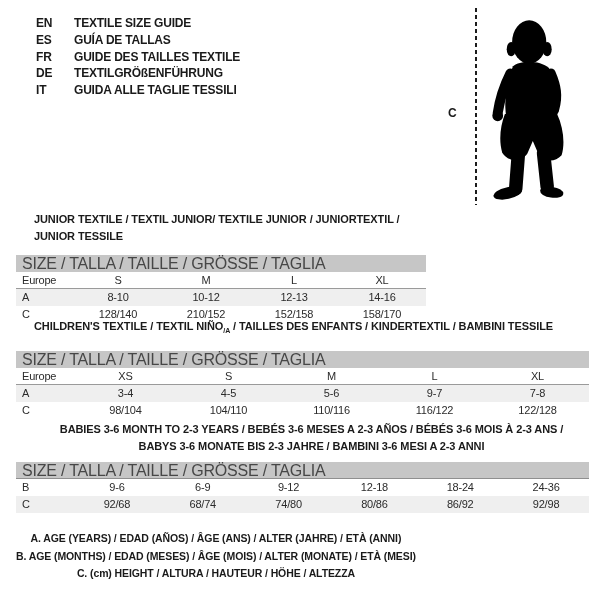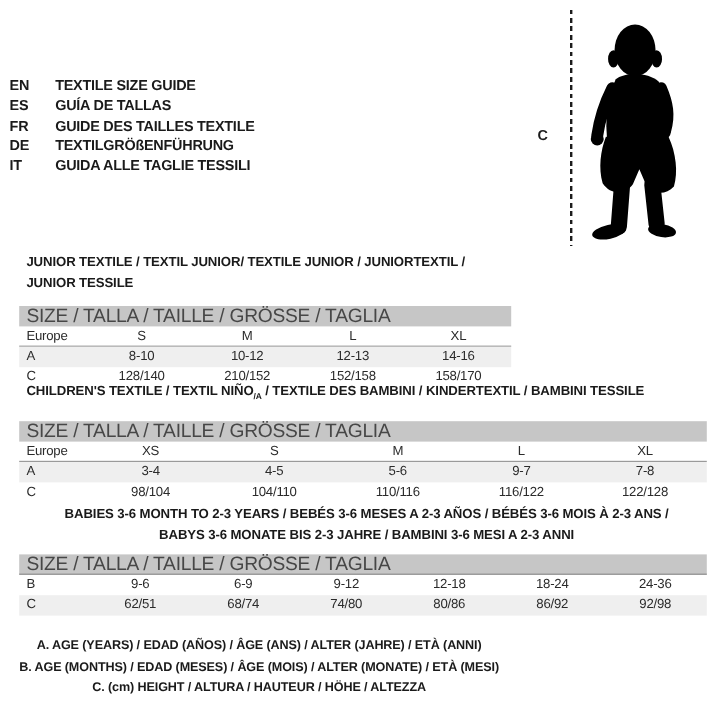--- a/index.html
+++ b/index.html
@@ -7,37 +7,37 @@
   body {
     background:#fff;
     font-family:"Liberation Sans", sans-serif;
     color:#1a1a1a;
     letter-spacing:-0.2px;
     position:relative;
   }
   .page { position:absolute; inset:0; width:600px; height:600px; background:#fff; overflow:hidden; }
 
   
-  .lang-header { position:absolute; left:8px; top:15px;margin-top:48px; }
+  .lang-header { position:absolute; left:36px; top:15px; }
   .lang-row { display:flex; line-height:16.8px; font-size:12px; font-weight:bold; }
   .lang-code { width:38px; flex:0 0 38px; }
 
   
   .height-line {
     position:absolute; left:475px; top:8px; width:2px; height:197px;
     background:repeating-linear-gradient(to bottom, #1c1c1c 0 4px, transparent 4px 7px);
   }
   .c-label { position:absolute; left:448px; top:106px; font-size:12px; font-weight:bold; }
   .baby-svg { position:absolute; left:486px; top:4px; }
 
   
   .size-table { position:absolute; left:16px; width:573px; }
   .size-table.narrow { width:410px; }
   .t1 { top:211px; } .t2 { top:318px; } .t3 { top:421px; }
-  .table-title { font-size:11px; font-weight:bold; line-height:16.5px; margin:0 0 11px 0; padding-left:6px; letter-spacing:-0.1px; }
+  .table-title { font-size:11px; font-weight:bold; line-height:16.5px; margin:0 0 11px 12px; padding-left:6px; letter-spacing:-0.1px; }
   .t3 .table-title { margin-bottom:8px;text-align:center; }
   .title-seg.sub { font-size:7px; vertical-align:sub; }
   .size-bar {
     height:17px; background:var(--bar-bg,#c6c6c6); color:#474747;
     font-size:16px; line-height:17px; padding-left:6px;
   }
   .size-bar.ruled { border-bottom:1px solid #8f8f8f; }
   .trow { display:flex; height:17px; line-height:16px; font-size:11px; color:#2b2b2b; }
   .trow.shaded { background:var(--shade-bg,#efefef); }
   .trow.row-europe { border-bottom:1px solid #9a9a9a; }
@@ -128,21 +128,21 @@
             <span class="tlabel">C</span>
             <span class="tcell">128/140</span>
             <span class="tcell">210/152</span>
             <span class="tcell">152/158</span>
             <span class="tcell">158/170</span>
           </div>
         </div>
       </section>
       <section class="size-table t2">
         <h2 class="table-title">
-          <div class="title-line"><span class="title-seg">CHILDREN'S TEXTILE / TEXTIL NIÑO</span><span class="title-seg sub">/A</span><span class="title-seg"> / TEXTILE DES BAMBINI / KINDERTEXTIL / BAMBINI TESSILE</span></div>
+          <div class="title-line"><span class="title-seg">CHILDREN'S TEXTILE / TEXTIL NIÑO</span><span class="title-seg sub">/A</span><span class="title-seg"> / TAILLES DES ENFANTS / KINDERTEXTIL / BAMBINI TESSILE</span></div>
         </h2>
         <div class="size-bar">SIZE / TALLA / TAILLE / GRÖSSE / TAGLIA</div>
         <div class="rows">
           <div class="trow row-europe">
             <span class="tlabel">Europe</span>
             <span class="tcell">XS</span>
             <span class="tcell">S</span>
             <span class="tcell">M</span>
             <span class="tcell">L</span>
             <span class="tcell">XL</span>
@@ -176,21 +176,21 @@
             <span class="tlabel">B</span>
             <span class="tcell">9-6</span>
             <span class="tcell">6-9</span>
             <span class="tcell">9-12</span>
             <span class="tcell">12-18</span>
             <span class="tcell">18-24</span>
             <span class="tcell">24-36</span>
           </div>
           <div class="trow shaded">
             <span class="tlabel">C</span>
-            <span class="tcell">62/51</span>
+            <span class="tcell">92/68</span>
             <span class="tcell">68/74</span>
             <span class="tcell">74/80</span>
             <span class="tcell">80/86</span>
             <span class="tcell">86/92</span>
             <span class="tcell">92/98</span>
           </div>
         </div>
       </section>
     </div>
 

